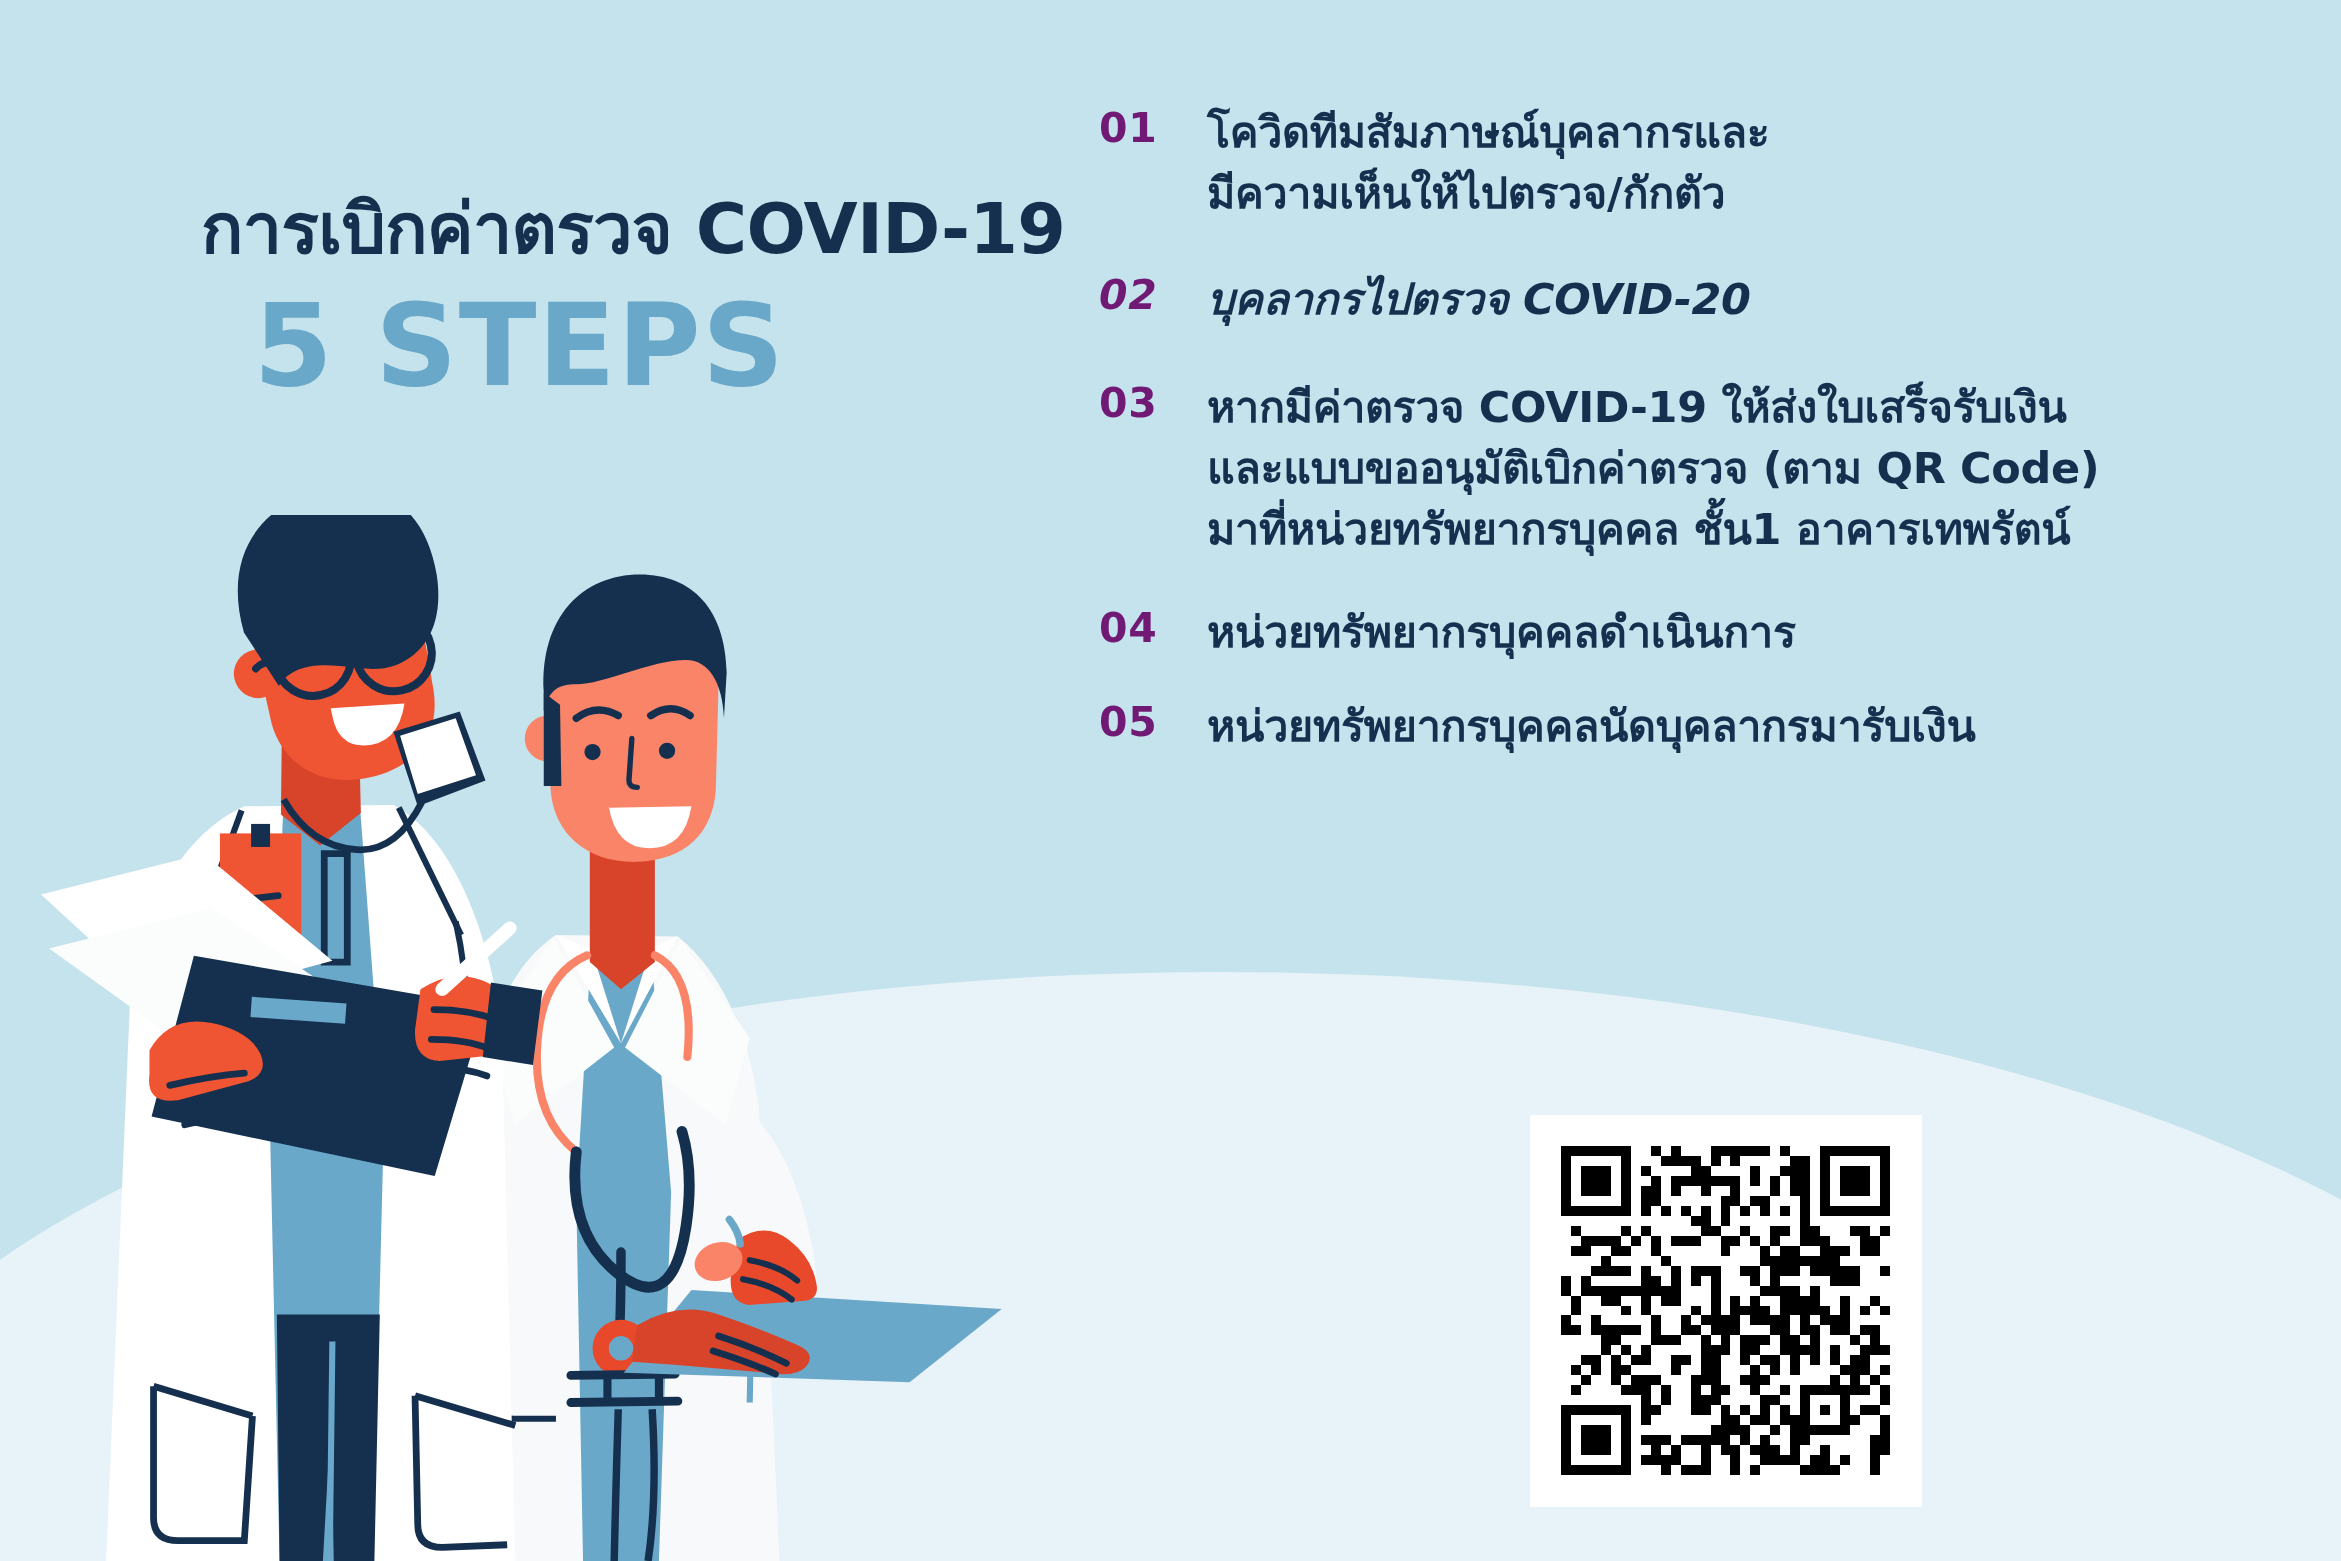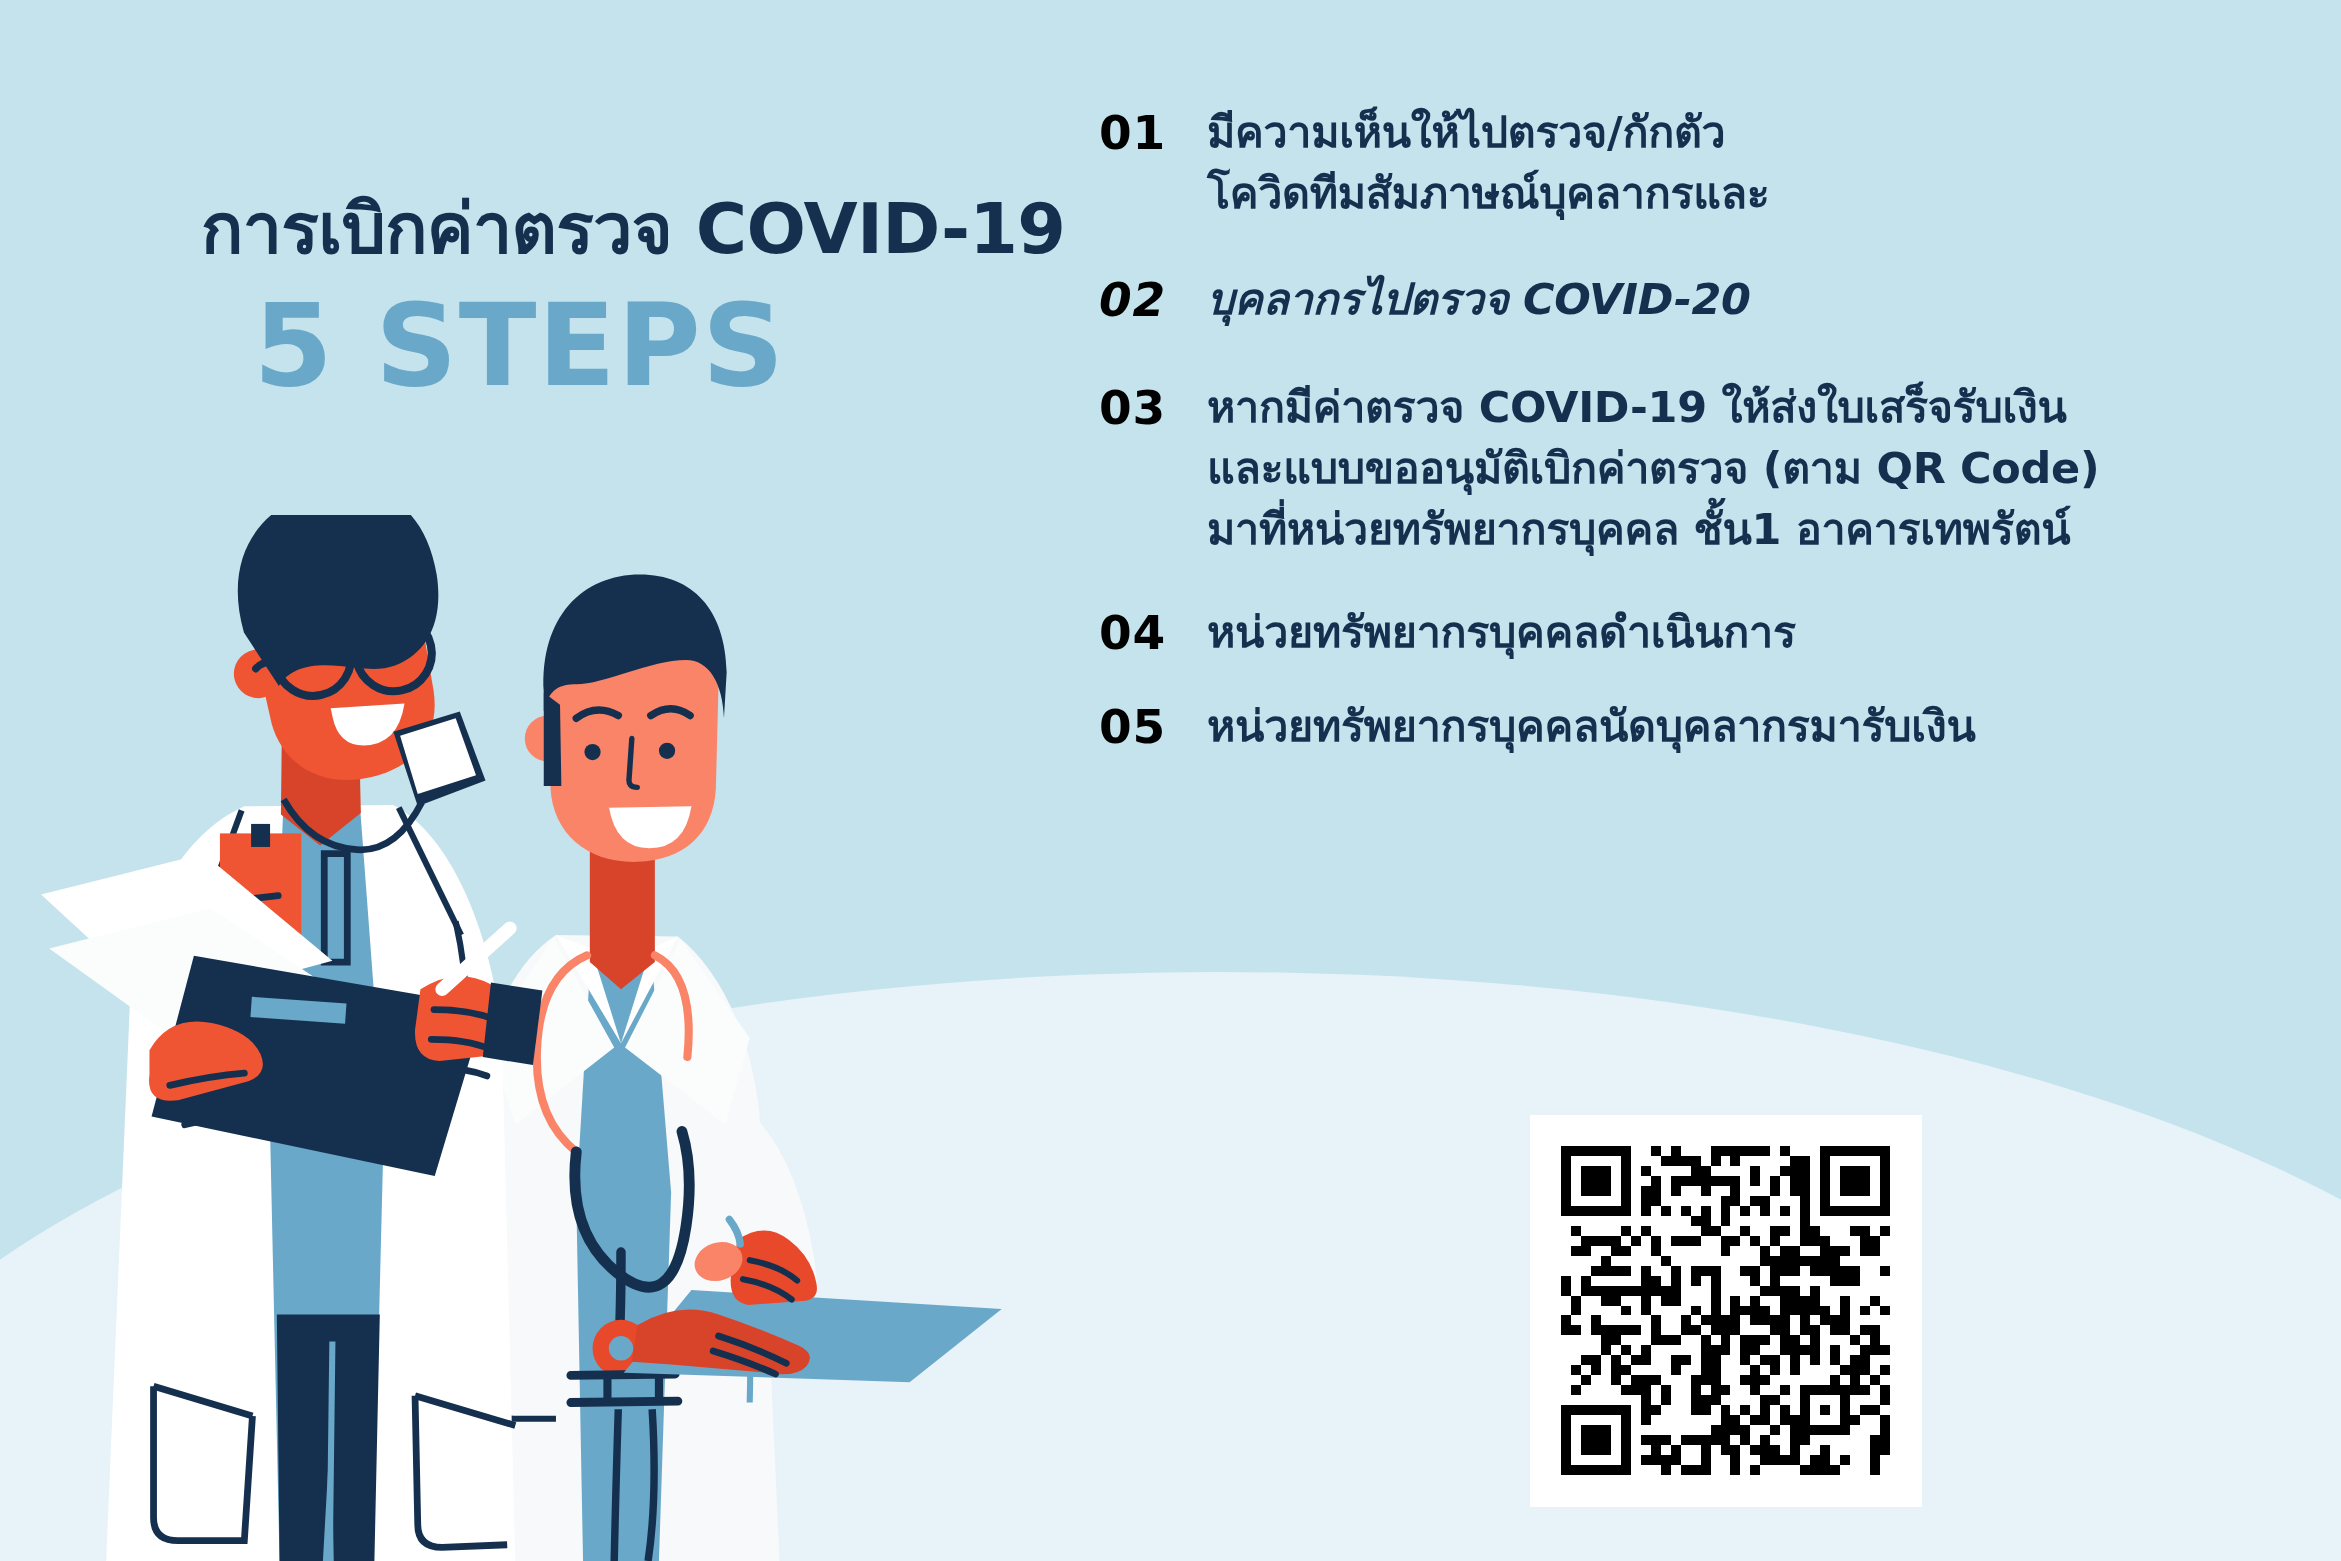--- a/index.html
+++ b/index.html
@@ -71,23 +71,23 @@
     width: 1213px;
   }
   .step-row {
     display: flex;
     align-items: flex-start;
     margin-bottom: 51px;
   }
   .step-num {
     flex: 0 0 auto;
     width: 108px;
-    font-size: 47px;
+    font-size: 41px;
     font-weight: 700;
-    color: #000000;
+    color: #701a75;
     line-height: 1.30;
     letter-spacing: 0.7px;
   }
   .step-lines {
     flex: 1 1 auto;
     font-size: 43px;
     font-weight: 700;
     color: #15304f;
     line-height: 1.42;
     letter-spacing: -0.3px;
@@ -139,22 +139,22 @@
   <div class="headline-block">
     <div class="headline-thai">การเบิกค่าตรวจ COVID-19</div>
     <div class="headline-steps">5 STEPS</div>
   </div>
 
   <div class="steps">
 
     <div class="step-row s01">
       <div class="step-num">01</div>
       <div class="step-lines">
+        <span class="ln">โควิดทีมสัมภาษณ์บุคลากรและ</span>
         <span class="ln">มีความเห็นให้ไปตรวจ/กักตัว</span>
-        <span class="ln">โควิดทีมสัมภาษณ์บุคลากรและ</span>
       </div>
     </div>
 
     <div class="step-row s02">
       <div class="step-num">02</div>
       <div class="step-lines">
         <span class="ln">บุคลากรไปตรวจ COVID-20</span>
       </div>
     </div>
 

